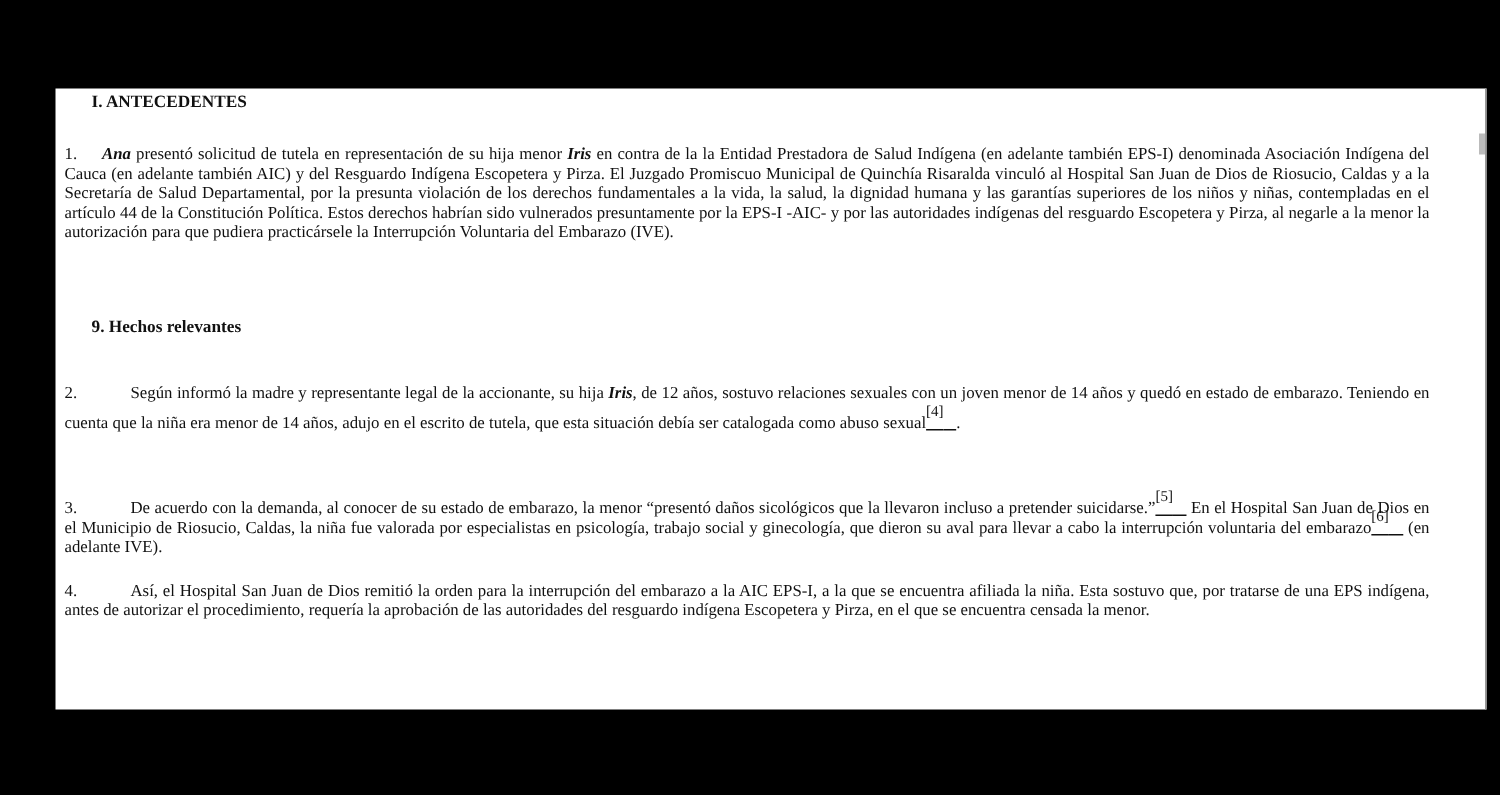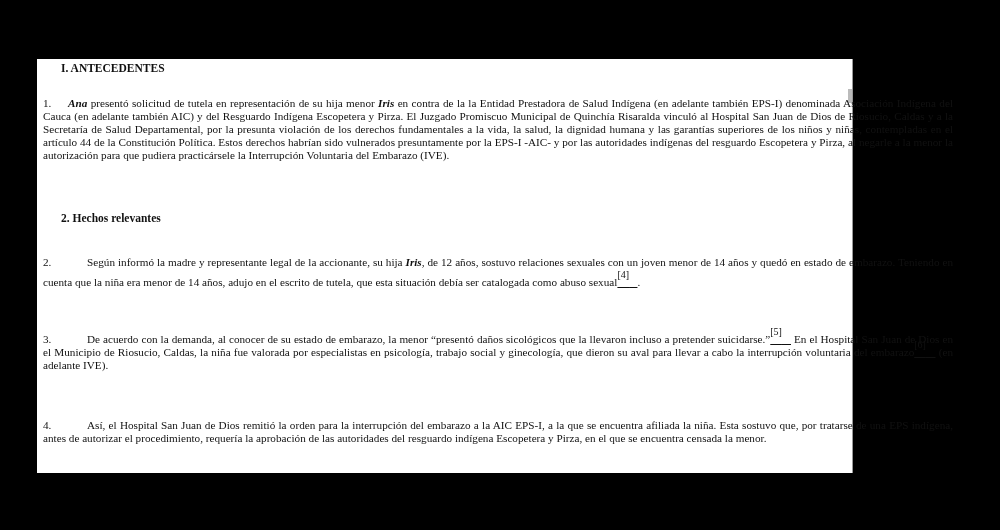--- a/index.html
+++ b/index.html
@@ -1,49 +1,49 @@
 <!DOCTYPE html>
 <html><head>
 <meta charset="utf-8">
 <style>
   html, body { margin:0; padding:0; }
   body { width:1000px; height:530px; background:#000; position:relative; overflow:hidden;
          font-family:"Liberation Serif", serif; color:#111; }
-  .page { position:absolute; left:37px; top:59px; width:816px; height:414px; background:#fff;
+  .page { position:absolute; left:37px; top:59px; width:954px; height:414px; background:#fff;
           border-right:1px solid #999; box-sizing:border-box; }
   .scroll-thumb { position:absolute; right:0; top:30px; width:4px; height:14px; background:#bbb; }
   .content { position:absolute; left:6px; top:0; width:910px; font-size:11.2px; line-height:13px; }
   .h1 { position:absolute; left:18px; top:3px; font-weight:bold; font-size:11.5px; }
   .h2 { position:absolute; left:18px; top:153px; font-weight:bold; font-size:11.5px; }
   .para { position:absolute; left:0; width:910px; text-align:justify; }
   .p1 { top:38px; }
   .p2 { top:193px; line-height:20px; }
   .p3 { top:274px; line-height:13px; }
-  .p4 { top:360px; }
+  .p4 { top:329px; }
   .num { display:inline-block; }
   .num.short { width:25px; }
   .num.wide { width:44px; }
   i { font-style:italic;font-weight:bold; }
   sup.fn { font-size:10px; vertical-align:baseline; position:relative; top:-8px; }
   .fnlink { text-decoration:underline; }
 </style>
 </head>
 <body>
 
 <div class="page">
   <div class="scroll-thumb"></div>
   <div class="content">
 
     <div class="h1">I.  ANTECEDENTES</div>
 
     <div class="para p1">
       <span class="num short">1.</span><i>Ana</i><span> presentó solicitud de tutela en representación de su hija menor </span><i>Iris</i><span> en contra de la la Entidad Prestadora de Salud Indígena (en adelante también EPS-I) denominada Asociación Indígena del Cauca (en adelante también AIC) y del Resguardo Indígena Escopetera y Pirza. El Juzgado Promiscuo Municipal de Quinchía Risaralda vinculó al Hospital San Juan de Dios de Riosucio, Caldas y a la Secretaría de Salud Departamental, por la presunta violación de los derechos fundamentales a la vida, la salud, la dignidad humana y las garantías superiores de los niños y niñas, contempladas en el artículo 44 de la Constitución Política. Estos derechos habrían sido vulnerados presuntamente por la EPS-I -AIC- y por las autoridades indígenas del resguardo Escopetera y Pirza, al negarle a la menor la autorización para que pudiera practicársele la Interrupción Voluntaria del Embarazo (IVE).</span>
     </div>
 
-    <div class="h2">2.  Hechos relevantes</div>
+    <div class="h2">9.  Hechos relevantes</div>
 
     <div class="para p2">
       <span class="num wide">2.</span><span>Según informó la madre y representante legal de la accionante, su hija </span><i>Iris</i><span>, de 12 años, sostuvo relaciones sexuales con un joven menor de 14 años y quedó en estado de embarazo. Teniendo en cuenta que la niña era menor de 14 años, adujo en el escrito de tutela, que esta situación debía ser catalogada como abuso sexual</span><a class="fnlink"><sup class="fn">[4]</sup>​&nbsp;&nbsp;&nbsp;</a><span>.</span>
     </div>
 
     <div class="para p3">
       <span class="num wide">3.</span><span>De acuerdo con la demanda, al conocer de su estado de embarazo, la menor “presentó daños sicológicos que la llevaron incluso a pretender suicidarse.”</span><a class="fnlink"><sup class="fn">[5]</sup>&nbsp;&nbsp;&nbsp;</a><span> En el Hospital San Juan de Dios en el Municipio de Riosucio, Caldas, la niña fue valorada por especialistas en psicología, trabajo social y ginecología, que dieron su aval para llevar a cabo la interrupción voluntaria del embarazo</span><a class="fnlink"><sup class="fn">[6]</sup>&nbsp;&nbsp;&nbsp;</a><span> (en adelante IVE).</span>
     </div>
 
     <div class="para p4">

